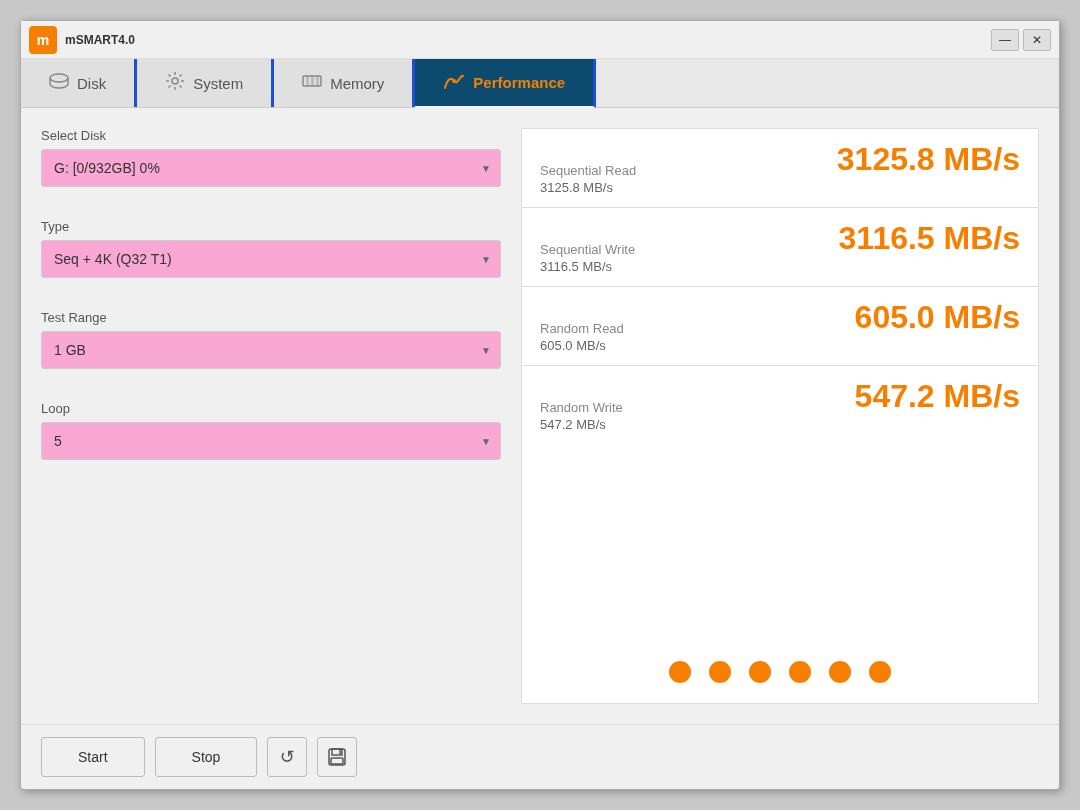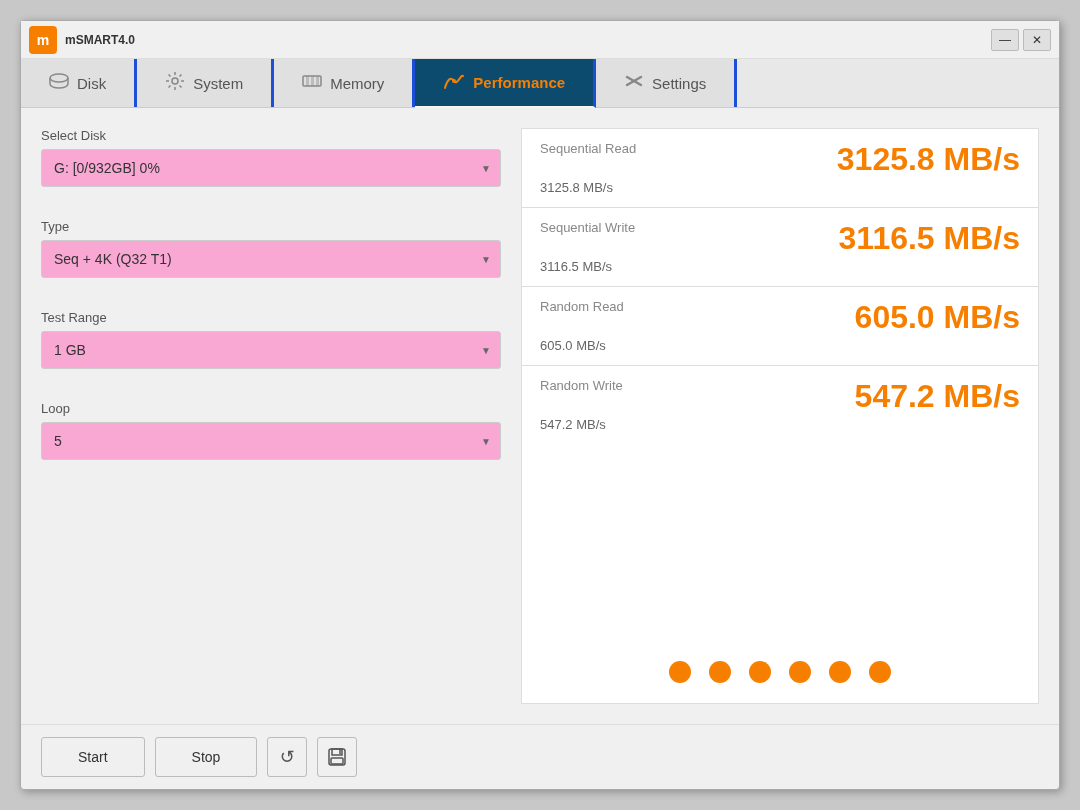--- a/index.html
+++ b/index.html
@@ -163,21 +163,21 @@
       display: flex;
       flex-direction: column;
       border-bottom: none;
     }
     .metric-card:last-child {
       border-bottom: 1px solid #ddd;
     }
     .metric-top {
       display: flex;
       justify-content: space-between;
-      align-items: flex-start;
+      align-items: flex-end;
     }
     .metric-name {
       font-size: 13px;
       color: #888;
     }
     .metric-value-large {
       font-size: 32px;
       font-weight: bold;
       color: #f77f00;
     }
@@ -290,29 +290,20 @@
       <span>Memory</span>
     </div>
     <div class="tab active">
       <span class="tab-icon">
         <svg width="22" height="18" viewBox="0 0 22 18">
             <path d="M2 16 C4 8, 8 4, 11 9 C14 14, 18 2, 20 4" fill="none" stroke="#f77f00" stroke-width="2" stroke-linecap="round"></path>
             <circle cx="11" cy="9" r="2" fill="#f77f00"></circle>
           </svg>
       </span>
       <span style="color:#f77f00;font-weight:600;">Performance</span>
-    </div>
-    <div class="tab">
-      <span class="tab-icon">
-        <svg width="20" height="14" viewBox="0 0 20 14">
-            <line x1="3" y1="3" x2="17" y2="11" stroke="#888" stroke-width="2.5" stroke-linecap="round"></line>
-            <line x1="17" y1="3" x2="3" y2="11" stroke="#888" stroke-width="2.5" stroke-linecap="round"></line>
-          </svg>
-      </span>
-      <span>Settings</span>
     </div>
   </div>
 
   <div class="main-content">
 
     <div class="left-panel">
       <div class="field-group">
         <label class="field-label">Select Disk</label>
         <div class="select-wrapper">
           <select class="select-field">

